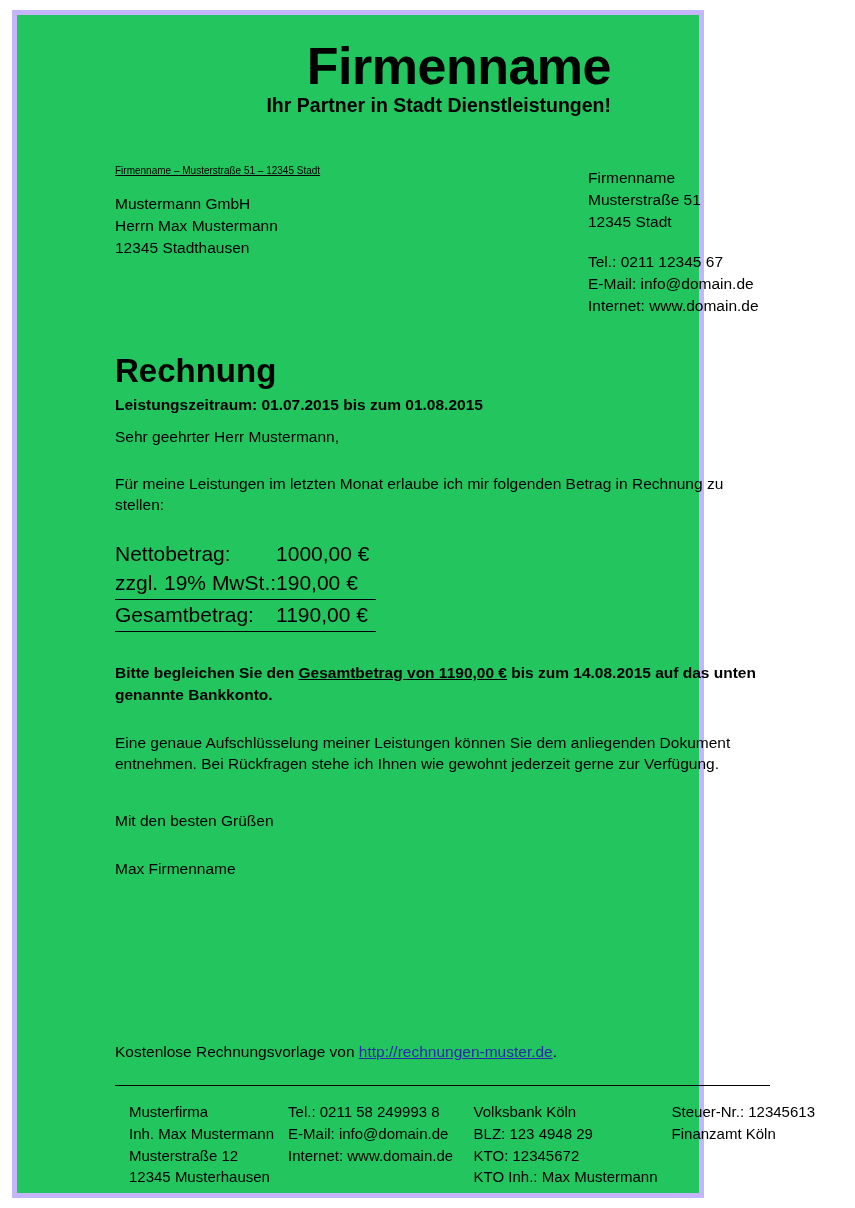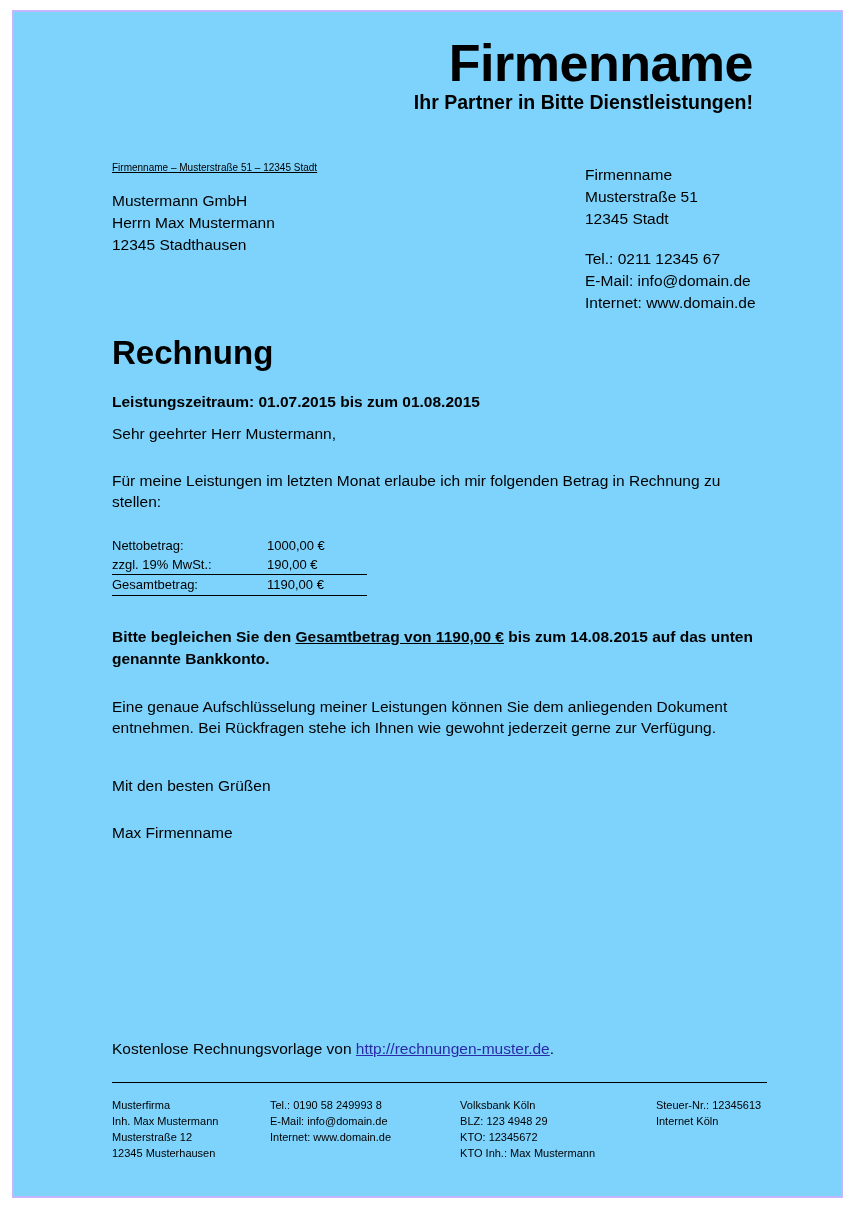--- a/index.html
+++ b/index.html
@@ -17,25 +17,25 @@
     height: 1208px;
     margin: 0 auto;
     background: #ffffff;
     overflow: hidden;
     box-sizing: border-box;
   }
   .sheet {
     position: absolute;
     left: 12px;
     top: 10px;
-    width: 831px;
+    width: 692px;
     height: 1188px;
-    border: 2px solid #c4b5fd;
+    border: 5px solid #c4b5fd;
     box-sizing: border-box;
-    background: #7dd3fc;
+    background: #22c55e;
   }
 
   
   .letterhead {
     position: absolute;
     right: 88px;
     top: 24px;
     text-align: right;
     width: 520px;
   }
@@ -82,21 +82,21 @@
     line-height: 1.42;
   }
   .info-col .grp { margin-bottom: 18px; }
   .info-col .grp:last-child { margin-bottom: 0; }
   .info-col div { white-space: nowrap; }
 
   
   .doc-title {
     position: absolute;
     left: 98px;
-    top: 324px;
+    top: 339px;
     font-size: 33px;
     font-weight: bold;
     line-height: 1;
     margin: 0;
   }
   .doc-period {
     position: absolute;
     left: 98px;
     top: 381px;
     font-size: 15.5px;
@@ -112,21 +112,21 @@
     font-size: 15.5px;
     line-height: 1.37;
   }
   .body-text p { margin: 0 0 26px 0; }
   .body-text p.tight { margin-bottom: 24px; }
 
   
   .amounts {
     margin: 0 0 30px 0;
     border-collapse: collapse;
-    font-size: 13px;
+    font-size: 21px;
   }
   .amounts td {
     padding: 0 0 1px 0;
     line-height: 1.37;
     white-space: nowrap;
   }
   .amounts td.label { width: 155px; }
   .amounts td.value { text-align: left; width: 100px; }
   .amounts tr.total td {
     border-top: 1px solid #000;
@@ -158,43 +158,43 @@
   .footer-rule {
     position: absolute;
     left: 98px;
     top: 1070px;
     width: 655px;
     border-top: 1px solid #000;
   }
 
   .footer-cols {
     position: absolute;
-    left: 98px;
+    left: 112px;
     top: 1086px;
     width: 700px;
     display: flex;
-    font-size: 11px;
+    font-size: 15px;
     line-height: 1.45;
   }
   .footer-cols .col { padding-right: 14px; }
   .footer-cols .col.c1 { width: 152px; }
   .footer-cols .col.c2 { width: 186px; }
   .footer-cols .col.c3 { width: 192px; }
   .footer-cols .col.c4 { width: 150px; }
   .footer-cols .col div { white-space: nowrap; }
 </style>
 </head>
 <body>
 
 <div class="page">
   <div class="sheet">
 
     <div class="letterhead">
       <div class="company-logo">Firmenname</div>
-      <div class="company-slogan">Ihr Partner in Bitte Dienstleistungen!</div>
+      <div class="company-slogan">Ihr Partner in Stadt Dienstleistungen!</div>
     </div>
 
     <div class="sender-line">Firmenname – Musterstraße 51 – 12345 Stadt</div>
 
     <div class="recipient">
       <div>Mustermann GmbH</div>
       <div>Herrn Max Mustermann</div>
       <div>12345 Stadthausen</div>
     </div>
 
@@ -248,30 +248,30 @@
     <div class="footer-rule"></div>
 
     <div class="footer-cols">
       <div class="col c1">
         <div>Musterfirma</div>
         <div>Inh. Max Mustermann</div>
         <div>Musterstraße 12</div>
         <div>12345 Musterhausen</div>
       </div>
       <div class="col c2">
-        <div>Tel.: 0190 58 249993 8</div>
+        <div>Tel.: 0211 58 249993 8</div>
         <div>E-Mail: info@domain.de</div>
         <div>Internet: www.domain.de</div>
       </div>
       <div class="col c3">
         <div>Volksbank Köln</div>
         <div>BLZ: 123 4948 29</div>
         <div>KTO: 12345672</div>
         <div>KTO Inh.: Max Mustermann</div>
       </div>
       <div class="col c4">
         <div>Steuer-Nr.: 12345613</div>
-        <div>Internet Köln</div>
+        <div>Finanzamt Köln</div>
       </div>
     </div>
 
   </div>
 </div>
 
 </body></html>

